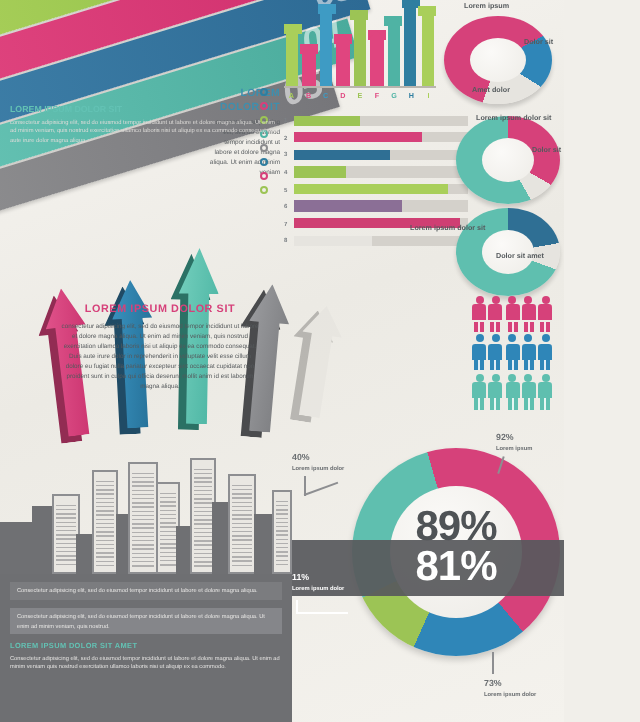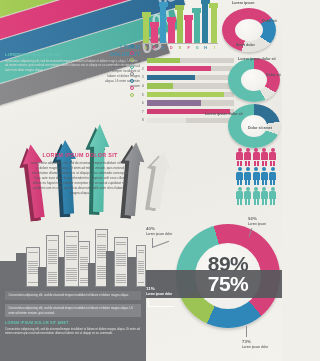--- a/index.html
+++ b/index.html
@@ -479,21 +479,21 @@
     <h5>LOREM IPSUM DOLOR SIT</h5>
     <p>consectetur adipisicing elit, sed do eiusmod tempor incididunt ut labore et dolore magna aliqua. Ut enim ad minim veniam, quis nostrud exercitation ullamco laboris nisi ut aliquip ex ea commodo consequat duis aute irure dolor magna aliqua.</p>
   </div>
 
   <div class="bigdonut">
     <div class="ring"></div>
     <div class="hole"></div>
   </div>
   <div class="pct33">89%</div>
   <div class="darkband"></div>
-  <div class="pct67">75%</div>
+  <div class="pct67">81%</div>
 
   <div class="callout" style="left:248px;top:216px;color:#6a6e71">
     <b>92%</b>
     <span>Lorem ipsum</span>
   </div>
   <div class="lead" style="left:250px;top:228px;width:.7px;height:9px;transform:rotate(18deg)"></div>
 
   <div class="callout" style="left:146px;top:226px;color:#6a6e71">
     <b>40%</b>
     <span>Lorem ipsum dolor</span>

